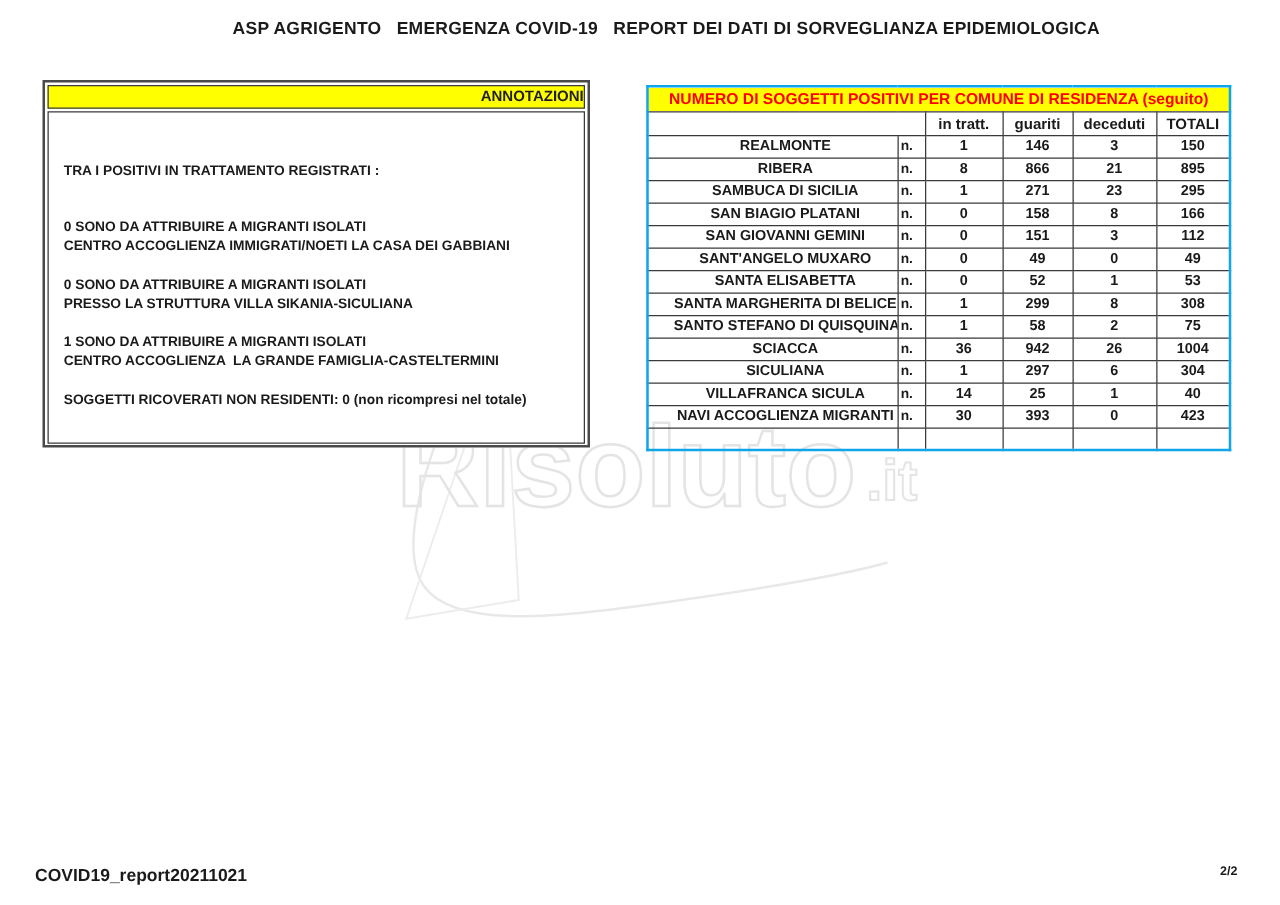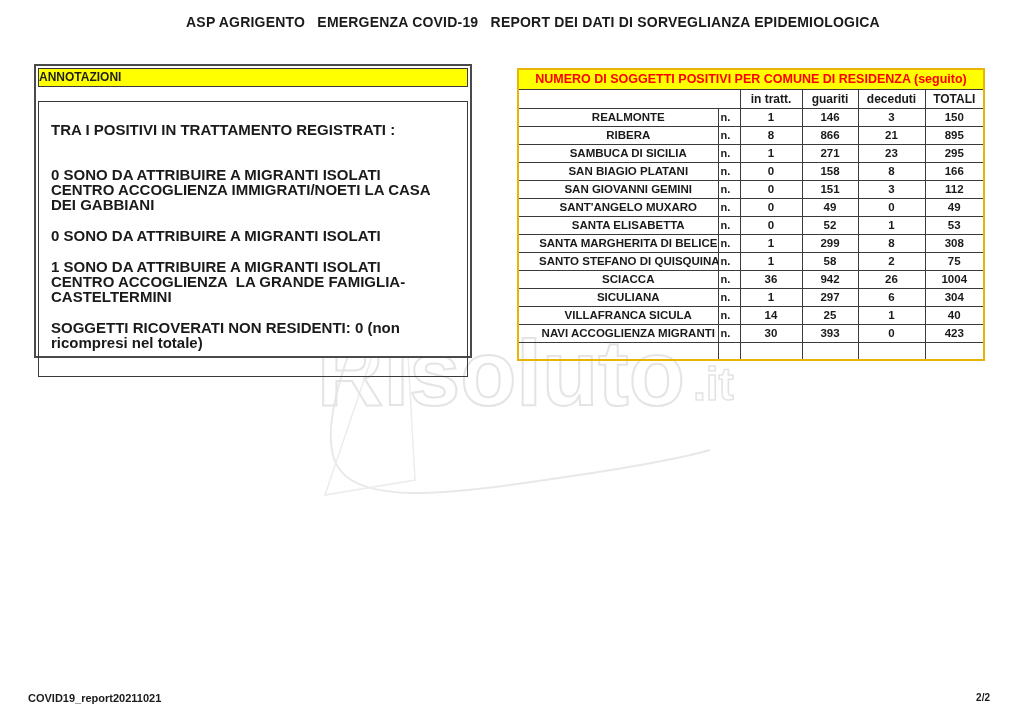--- a/index.html
+++ b/index.html
@@ -44,48 +44,47 @@
     display: flex;
     flex-direction: column;
     gap: 2px;
     background: #ffffff;
   }
   .annotations-header {
     border: 1px solid #3a3a3a;
     background: #ffff00;
     height: 19px;
     line-height: 17px;
-    text-align: left;
+    text-align: right;
     font-size: 12px;
     font-weight: bold;
     color: #1f1f1f;
   }
   .annotations-body {
     border: 1px solid #3a3a3a;
     flex: 1;
-    padding: 20px 12px 10px 12px;
-    font-size: 15px;
+    padding: 40px 12px 10px 12px;
+    font-size: 11px;
     font-weight: bold;
     background: transparent;
-    margin-top: 12px;
   }
   .annotations-body .para { margin-bottom: 16px; }
   .annotations-body .para:first-child { margin-bottom: 30px; }
   .annotations-body .line { line-height: 15px; white-space: pre-wrap; }
 
   
   .positives-wrap {
     position: absolute;
     left: 517px; top: 68px;
     width: 466px;
   }
   table.positives {
     width: 100%;
     border-collapse: collapse;
-    border: 2px solid #eab308;
+    border: 2px solid #0ea5e9;
     table-layout: fixed;
   }
   table.positives td, table.positives th {
     border: 1px solid #3a3a3a;
     overflow: hidden;
     white-space: nowrap;
   }
   .table-title {
     background: #ffff00;
     color: #ff0000;
@@ -109,21 +108,21 @@
   }
   table.positives td.c0 { text-align: center; padding-left: 20px; }
   table.positives td.c1 { text-align: left; padding-left: 2px; font-size: 11px; }
   table.positives td.c2, table.positives td.c3,
   table.positives td.c4, table.positives td.c5 { text-align: center; }
 
   
   .footer-left {
     position: absolute;
     left: 28px; top: 692px;
-    font-size: 11px;
+    font-size: 14px;
     font-weight: bold;
   }
   .footer-right {
     position: absolute;
     right: 34px; top: 692px;
     font-size: 10px;
     font-weight: bold;
     margin-left: 16px;
   }
 </style>
@@ -144,20 +143,21 @@
   <div class="annotations-body">
       <div class="para">
         <div class="line">TRA I POSITIVI IN TRATTAMENTO REGISTRATI :</div>
       </div>
       <div class="para">
         <div class="line">0 SONO DA ATTRIBUIRE A MIGRANTI ISOLATI</div>
         <div class="line">CENTRO ACCOGLIENZA IMMIGRATI/NOETI LA CASA DEI GABBIANI</div>
       </div>
       <div class="para">
         <div class="line">0 SONO DA ATTRIBUIRE A MIGRANTI ISOLATI</div>
+        <div class="line">PRESSO LA STRUTTURA VILLA SIKANIA-SICULIANA</div>
       </div>
       <div class="para">
         <div class="line">1 SONO DA ATTRIBUIRE A MIGRANTI ISOLATI</div>
         <div class="line">CENTRO ACCOGLIENZA  LA GRANDE FAMIGLIA-CASTELTERMINI</div>
       </div>
       <div class="para">
         <div class="line">SOGGETTI RICOVERATI NON RESIDENTI: 0 (non ricompresi nel totale)</div>
       </div>
     </div>
 </div>

